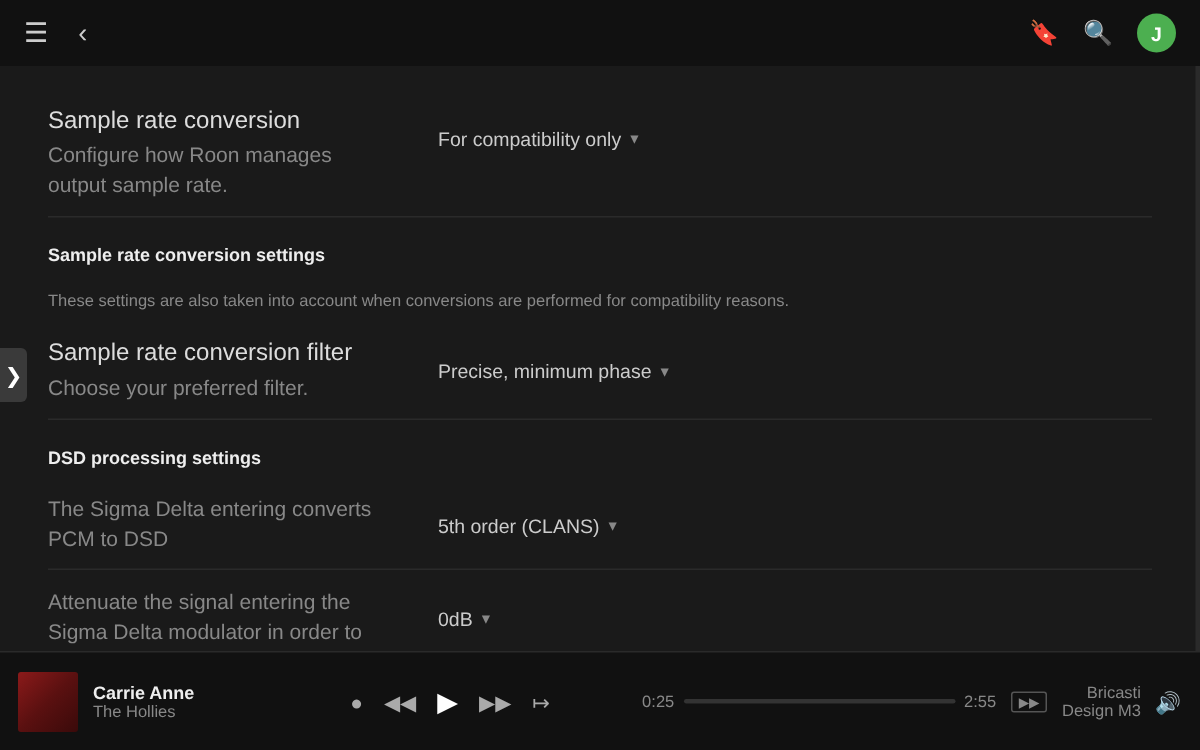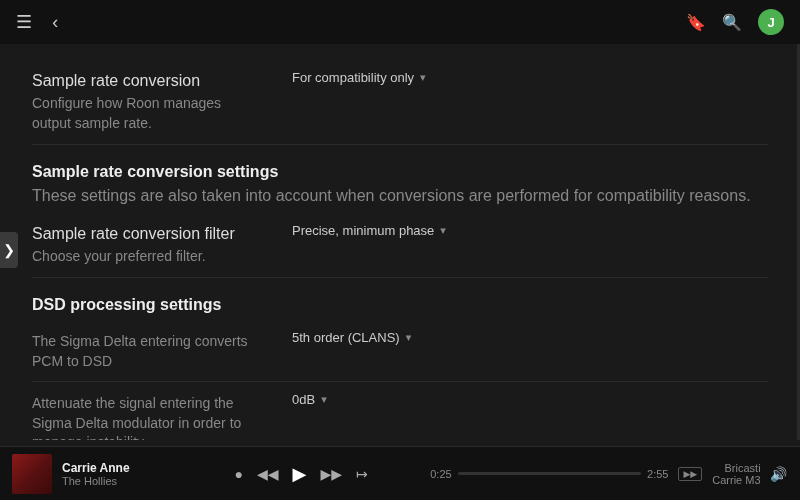--- a/index.html
+++ b/index.html
@@ -115,21 +115,21 @@
     }
     .setting-label .desc {
       font-size: 14px;
       color: #888;
       line-height: 1.4;
       margin-top: 2px;
     }
     .setting-control {
       flex: 1;
       display: flex;
-      align-items: flex-start;
+      align-items: flex-end;
       padding-left: 40px;
       min-height: 30px;
     }
 
     
     .dropdown {
       display: flex;
       align-items: center;
       gap: 6px;
       color: #ccc;
@@ -142,38 +142,38 @@
     .dropdown .arrow {
       color: #888;
       font-size: 11px;
     }
 
     
     .section-header {
       margin: 18px 0 6px 0;
     }
     .section-header .title {
-      font-size: 16px;
+      font-size: 12px;
       font-weight: bold;
       color: #eee;
     }
     .section-header .desc {
-      font-size: 16px;
-      color: #888;
-      margin-top: 4px;
+      font-size: 11px;
+      color: #888;
+      margin-top: 17px;
       line-height: 1.4;
     }
 
     
     .player-bar {
       position: absolute;
       bottom: 0;
       left: 0;
       right: 0;
-      height: 54px;
+      height: 66px;
       background: #111;
       border-top: 1px solid #2a2a2a;
       display: flex;
       align-items: center;
       padding: 0 12px;
       gap: 10px;
     }
     .album-art {
       width: 40px;
       height: 40px;
@@ -386,17 +386,17 @@
       <div class="progress-bar-fill"></div>
     </div>
     <span class="time-label">2:55</span>
   </div>
   <div class="right-controls">
     <div class="format-badge">
       <span>▶▶</span>
     </div>
     <div class="device-info">
       <div class="device-name">Bricasti</div>
-      <div class="device-name">Carrie M3</div>
+      <div class="device-name">Design M3</div>
     </div>
     <button class="icon-btn volume-icon">🔊</button>
   </div>
 </div>
 
 </body></html>

